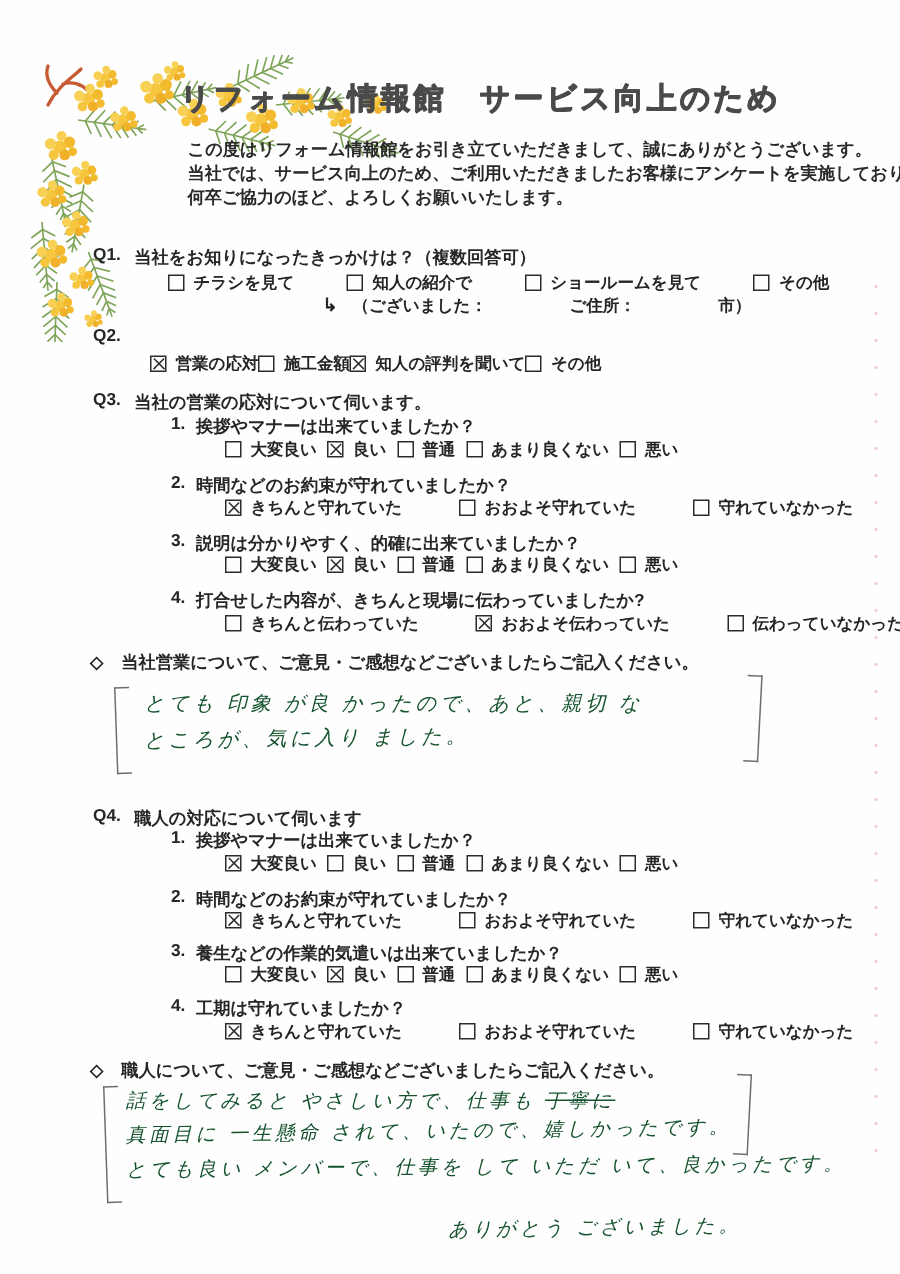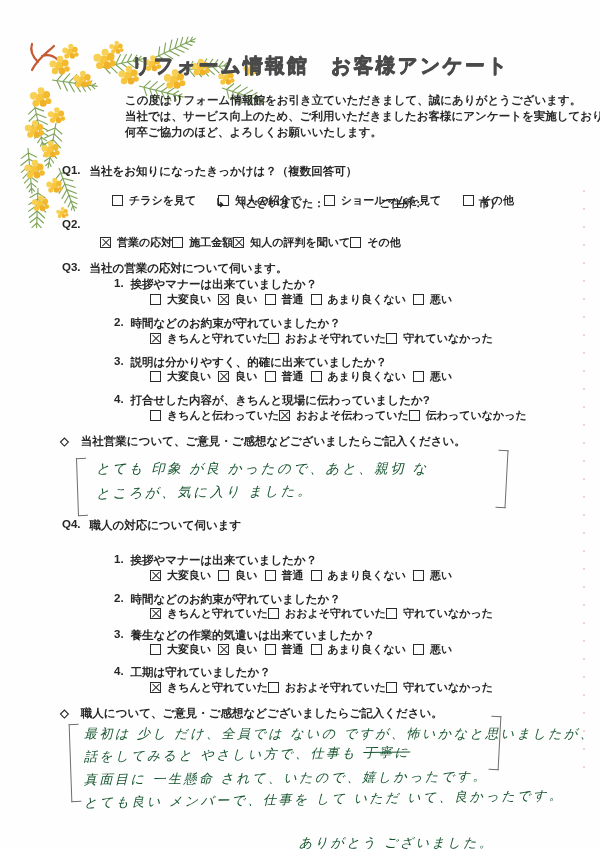--- a/index.html
+++ b/index.html
@@ -14,24 +14,24 @@
   .intro{position:absolute;left:125px;top:92px;font-size:11.5px;font-weight:bold;
      color:#2a2a2a;line-height:16px;white-space:nowrap;}
   .qhead{position:absolute;left:62px;display:flex;gap:9px;font-size:11.5px;font-weight:bold;white-space:nowrap;}
   .subq{position:absolute;left:114px;display:flex;gap:7px;font-size:11.5px;font-weight:bold;white-space:nowrap;}
   .optrow{position:absolute;display:flex;align-items:center;font-size:11px;font-weight:bold;white-space:nowrap;}
   .opt{display:inline-flex;align-items:center;gap:6px;}
   .cb{position:relative;display:inline-block;width:9px;height:9px;border:1.4px solid #2b2b2b;flex:none;}
   .cb.on::before,.cb.on::after{content:"";position:absolute;left:-0.5px;top:3.6px;width:10px;height:1.3px;background:#2b2b2b;}
   .cb.on::before{transform:rotate(45deg);}
   .cb.on::after{transform:rotate(-45deg);}
-  .opts-q1{left:112px;column-gap:22px;margin-top:12px;}
+  .opts-q1{left:112px;column-gap:35px;}
   .opts-q2{left:100px;}
   .opts5{left:150px;column-gap:7px;text-align:center;}
-  .opts3{left:150px;}
+  .opts3{left:150px;column-gap:38px;}
   .note{position:absolute;left:215px;display:flex;gap:10px;font-size:11px;font-weight:bold;white-space:nowrap;}
   .note .arr{font-size:12px;}
   .fb{position:absolute;left:60px;display:flex;gap:12px;font-size:11.5px;font-weight:bold;white-space:nowrap;}
   .hw{position:absolute;font-size:13.5px;font-style:italic;color:#14532d;
       letter-spacing:2.5px;line-height:25px;white-space:nowrap;}
   .hw .hw-line{transform-origin:left center;}
   .hw .hw-line:nth-child(2){transform:rotate(-0.8deg);}
   .hw .hw-line:nth-child(3){transform:rotate(-0.5deg);}
   .hw .hw-line:nth-child(4){transform:rotate(-0.9deg);}
   #hw2{line-height:23px;font-size:13px;}
@@ -91,21 +91,21 @@
     <use href="#puff" transform="translate(30,102) scale(0.95)"></use>
     <use href="#puff" transform="translate(46,122) scale(0.9)"></use>
     <use href="#puff" transform="translate(30,142) scale(1)"></use>
     <use href="#puff" transform="translate(50,158) scale(0.8)"></use>
     <use href="#puff" transform="translate(36,176) scale(0.85)"></use>
     <use href="#puff" transform="translate(58,185) scale(0.6)"></use>
   </svg>
 
   <div class="edge-dots"></div>
 
-  <div class="title">リフォーム情報館　お客様アンケート</div>
+  <div class="title">リフォーム情報館　サービス向上のため</div>
 
   <div class="intro">
     <div>この度はリフォーム情報館をお引き立ていただきまして、誠にありがとうございます。</div>
     <div>当社では、サービス向上のため、ご利用いただきましたお客様にアンケートを実施しております。</div>
     <div>何卒ご協力のほど、よろしくお願いいたします。</div>
   </div>
 
   <div class="qhead" style="top:164px">
     <span>Q1.</span>
     <span>当社をお知りになったきっかけは？（複数回答可）</span>
@@ -252,21 +252,21 @@
     <span>◇</span>
     <span>当社営業について、ご意見・ご感想などございましたらご記入ください。</span>
   </div>
   <span class="brk l" style="left:77px;top:458px;height:56px;transform:rotate(-2deg)"></span>
   <div class="hw" id="hw1" style="left:96px;top:456px">
       <div class="hw-line"><span>とても 印象 が良 かったので、あと、親切 な</span></div>
       <div class="hw-line"><span>ところが、気に入り ました。</span></div>
     </div>
   <span class="brk r" style="left:497px;top:450px;height:56px;transform:rotate(3deg)"></span>
 
-  <div class="qhead" style="top:518px">
+  <div class="qhead" style="top:538px">
     <span>Q4.</span>
     <span>職人の対応について伺います</span>
   </div>
   <div class="subq" style="top:553px">
     <span>1.</span>
     <span>挨拶やマナーは出来ていましたか？</span>
   </div>
   <div class="optrow opts5" style="top:568px">
       <span class="opt">
         <span class="cb on"></span>
@@ -351,21 +351,20 @@
         <span>守れていなかった</span>
       </span>
     </div>
 
   <div class="fb" style="top:706px">
     <span>◇</span>
     <span>職人について、ご意見・ご感想などございましたらご記入ください。</span>
   </div>
   <span class="brk l" style="left:70px;top:724px;height:76px;transform:rotate(-2deg)"></span>
   <div class="hw" id="hw2" style="left:84px;top:722px">
-      <div class="hw-line"><span>最初は 少し だけ、全員では ないの ですが、怖いかなと思いましたが、</span></div>
       <div class="hw-line"><span>話をしてみると やさしい方で、仕事も </span><span class="struck">丁寧に</span></div>
       <div class="hw-line"><span>真面目に 一生懸命 されて、いたので、嬉しかったです。</span></div>
       <div class="hw-line"><span>とても良い メンバーで、仕事を して いただ いて、良かったです。</span></div>
       <div class="hw-line"><span>ありがとう ございました。</span></div>
     </div>
   <span class="brk r" style="left:490px;top:716px;height:52px;transform:rotate(3deg)"></span>
 
 </div>
 
 </body></html>

